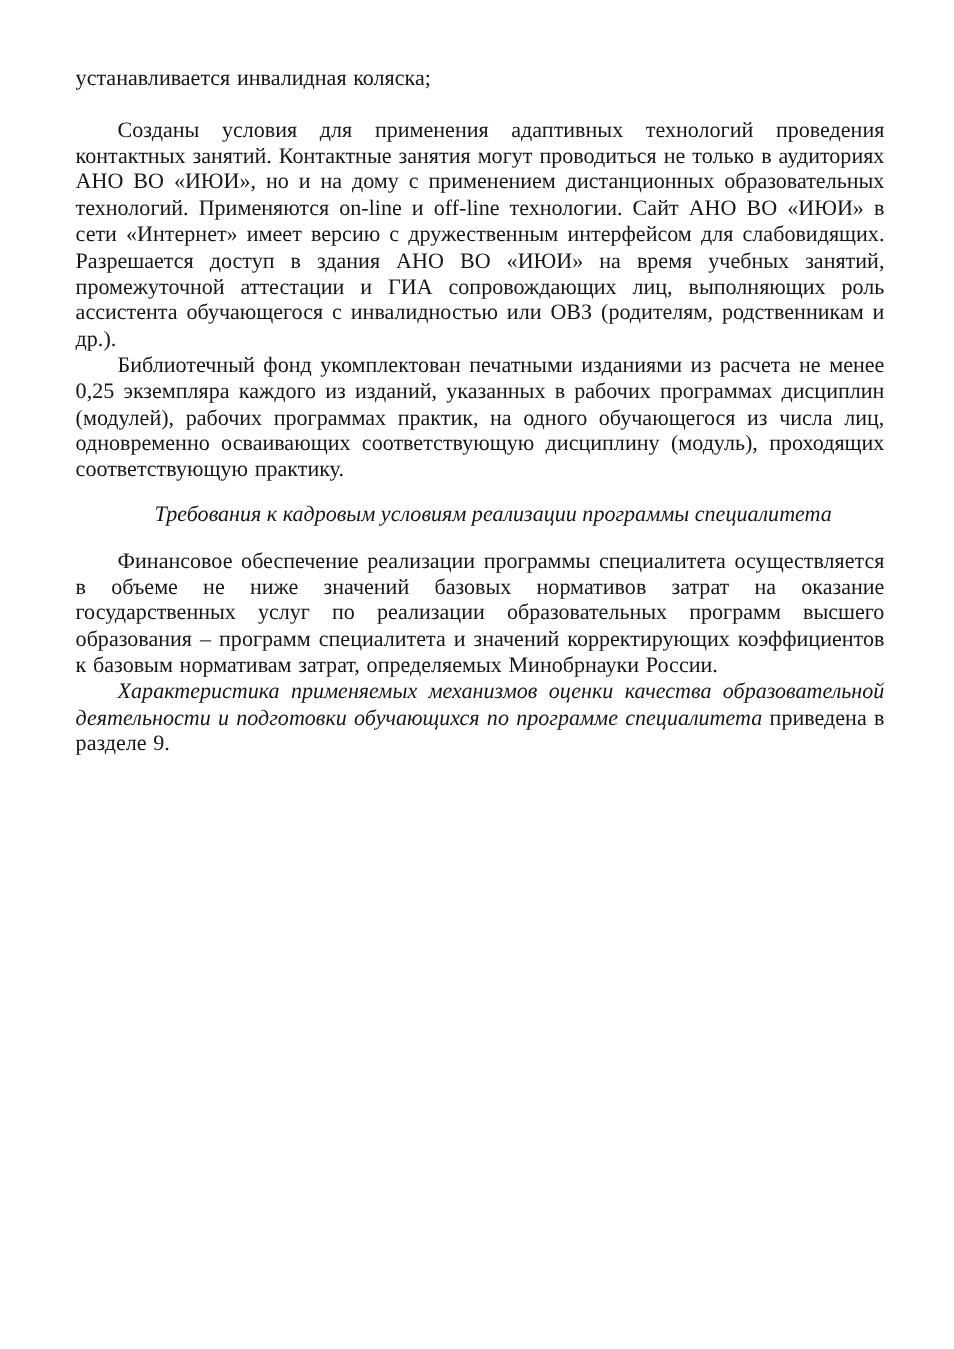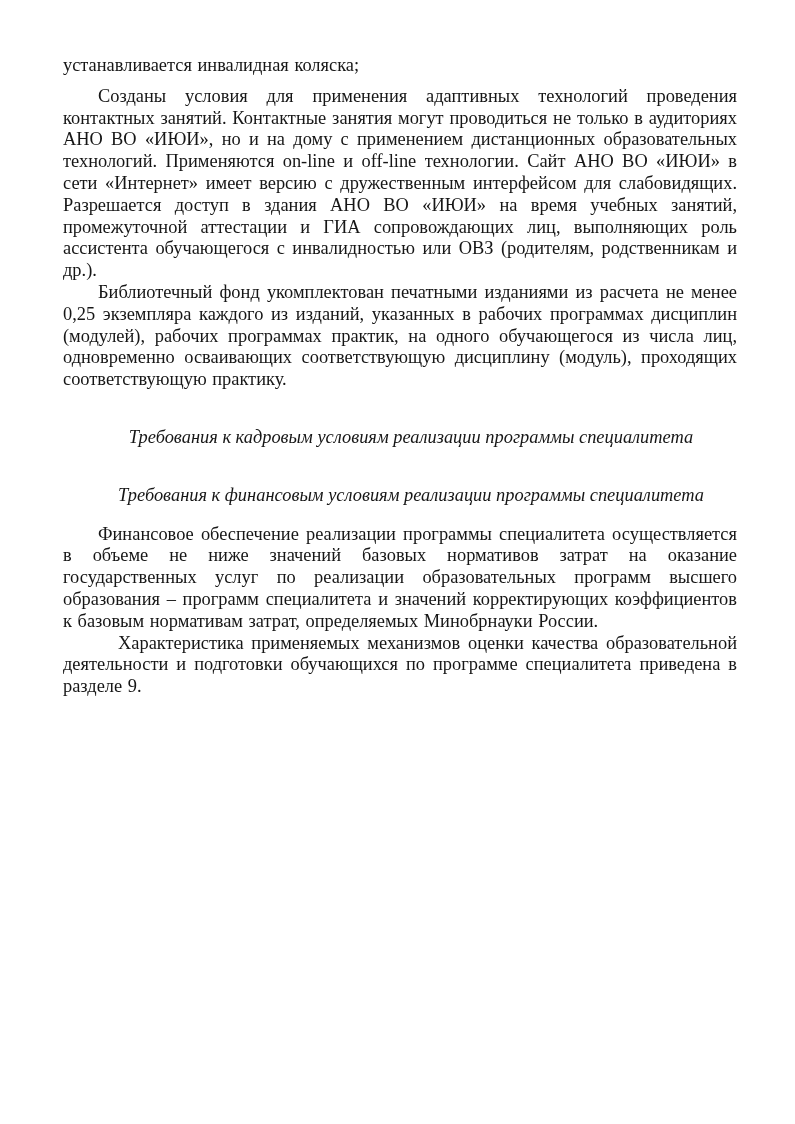--- a/index.html
+++ b/index.html
@@ -27,33 +27,33 @@
   .content p {
     margin: 0;
     text-align: justify;
     text-indent: 35px;
     word-spacing: 1px;
   }
   p.cont {
     text-indent: 0;
   }
   p.spaced {
-    margin-top: 9px;
+    margin-top: 21px;
   }
   p.heading {
     font-style: italic;
     text-align: center;
     text-indent: 0;
     padding-left: 22px;
-    margin-top: 36px;
+    margin-top: 15px;
     margin-bottom: 17px;
     word-spacing: 0;
   }
   .mixed .it {
-    margin-left: 20px;
+    font-style: italic;
   }
   .pagenum {
     position: absolute;
     top: 1036px;
     left: 0;
     width: 680px;
     text-align: right;
     font-family: "Liberation Serif", "DejaVu Serif", serif;
     font-size: 15px;
     color: #161616;
@@ -61,18 +61,17 @@
 </style>
 </head>
 <body>
 
 <div class="page">
   <div class="content">
     <p class="cont">устанавливается инвалидная коляска;</p>
     <p class="spaced">Созданы условия для применения адаптивных технологий проведения контактных занятий. Контактные занятия могут проводиться не только в аудиториях АНО ВО «ИЮИ», но и на дому с применением дистанционных образовательных технологий. Применяются on-line и off-line технологии. Сайт АНО ВО «ИЮИ» в сети «Интернет» имеет версию с дружественным интерфейсом для слабовидящих. Разрешается доступ в здания АНО ВО «ИЮИ» на время учебных занятий, промежуточной аттестации и ГИА сопровождающих лиц, выполняющих роль ассистента обучающегося с инвалидностью или ОВЗ (родителям, родственникам и др.).</p>
     <p>Библиотечный фонд укомплектован печатными изданиями из расчета не менее 0,25 экземпляра каждого из изданий, указанных в рабочих программах дисциплин (модулей), рабочих программах практик, на одного обучающегося из числа лиц, одновременно осваивающих соответствующую дисциплину (модуль), проходящих соответствующую практику.</p>
     <p class="heading">Требования к кадровым условиям реализации программы специалитета</p>
-    <p class="heading">Требования к финансовым условиям реализации программы специалитета</p>
     <p>Финансовое обеспечение реализации программы специалитета осуществляется в объеме не ниже значений базовых нормативов затрат на оказание государственных услуг по реализации образовательных программ высшего образования – программ специалитета и значений корректирующих коэффициентов к базовым нормативам затрат, определяемых Минобрнауки России.</p>
     <p class="mixed"><span class="it">Характеристика применяемых механизмов оценки качества образовательной деятельности и подготовки обучающихся по программе специалитета</span><span> приведена в разделе 9.</span></p>
   </div>
   <div class="pagenum">37</div>
 </div>
 
 </body></html>

